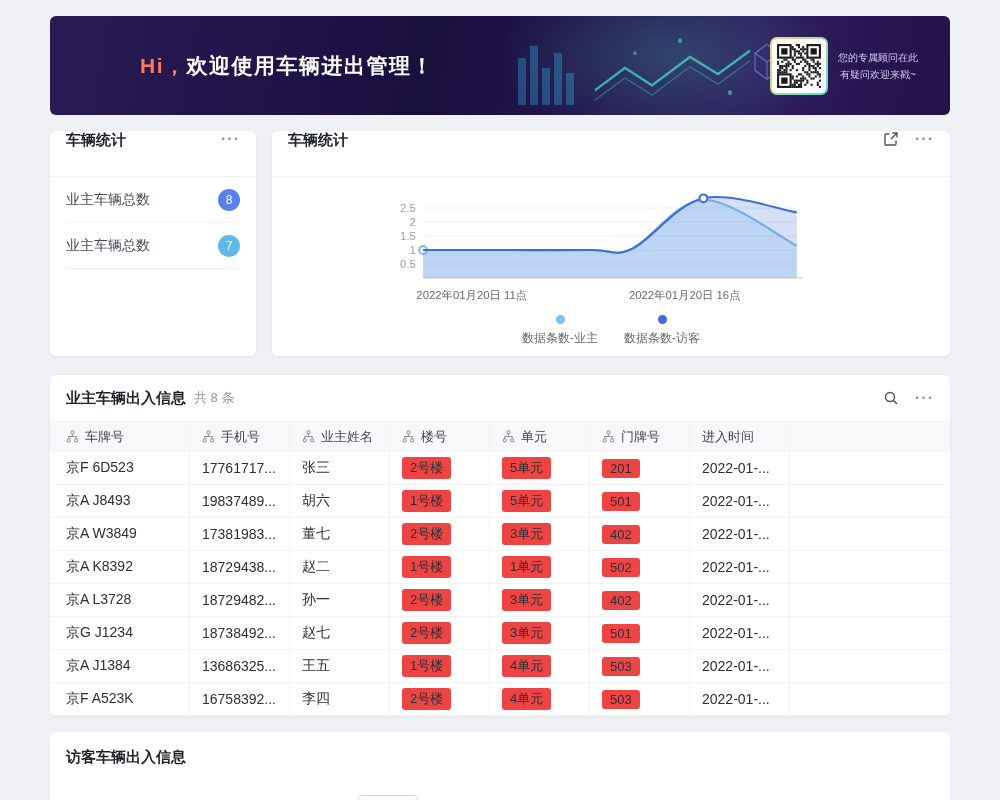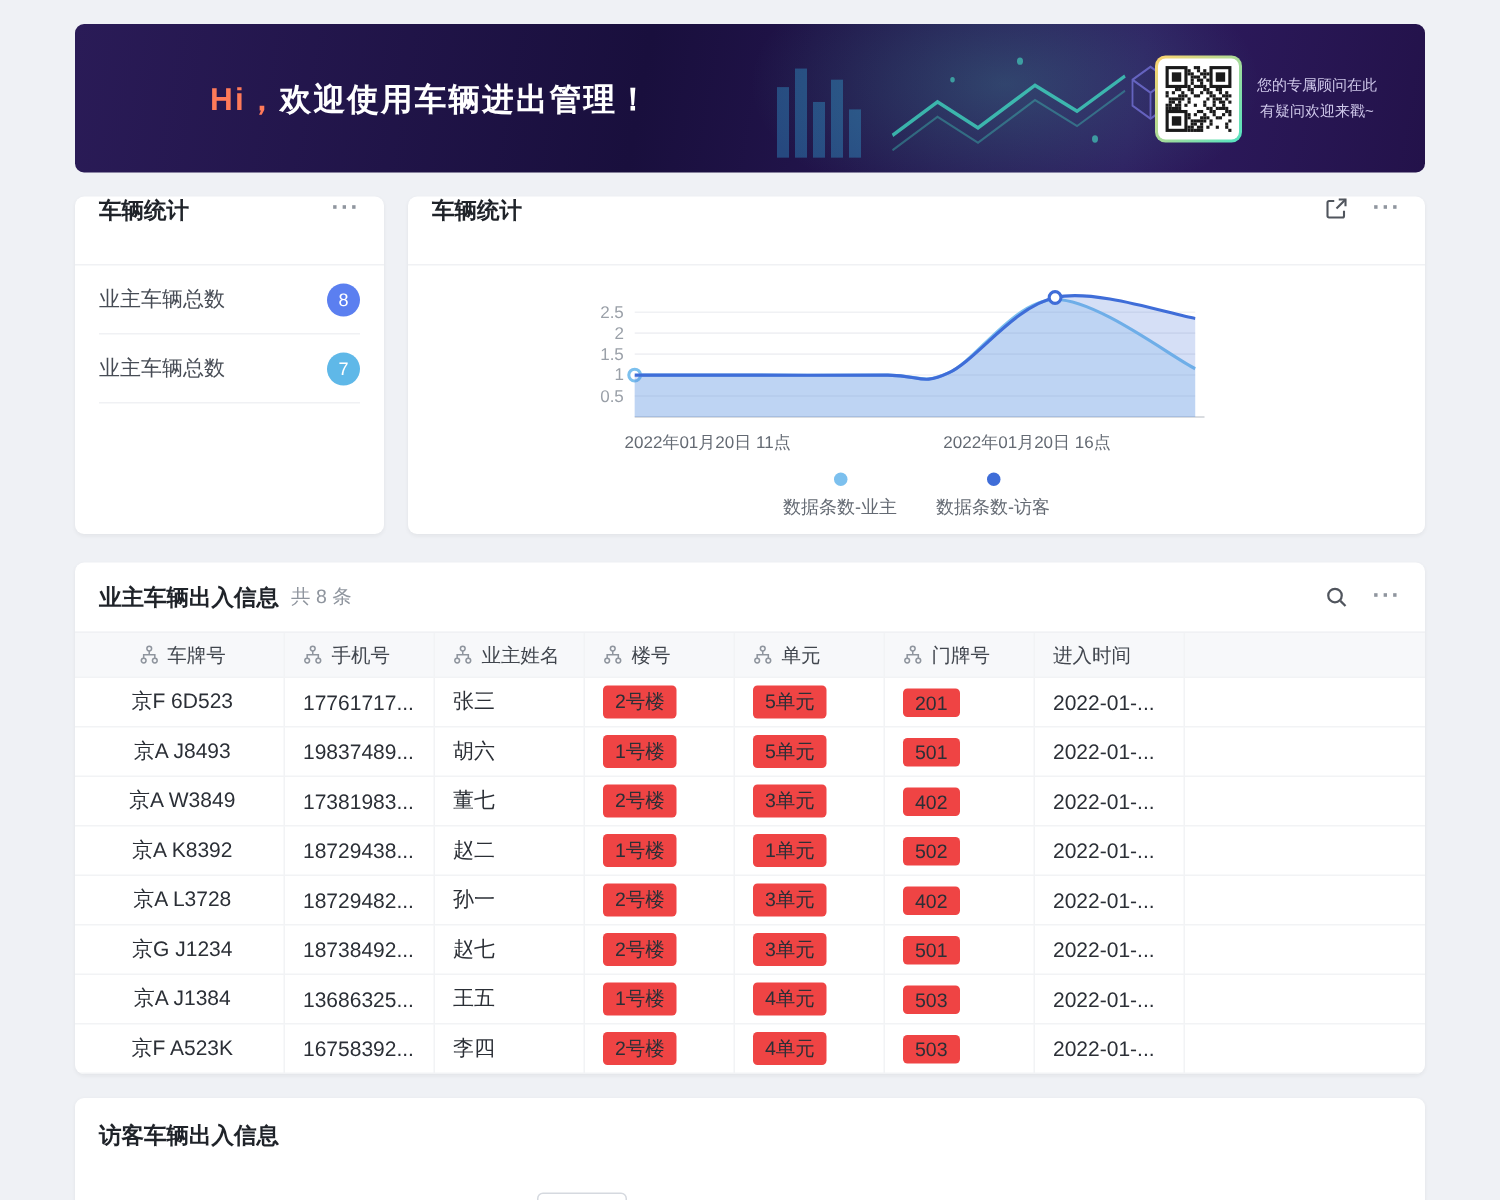--- a/index.html
+++ b/index.html
@@ -46,21 +46,21 @@
   .legend-dot { width:9px; height:9px; border-radius:50%; }
 
   
   .table-card { margin-bottom:16px; overflow:hidden; }
   .table-head { display:flex; align-items:center; height:46px; padding:0 16px; }
   .count { margin-left:8px; font-size:13px; color:#8f959e; flex:1; }
   .t-row { display:grid; grid-template-columns:140px 100px 100px 100px 100px 100px 100px 1fr; }
   .t-head { background:#f7f8fa; border-top:1px solid #f0f1f4; }
   .t-cell { height:33px; display:flex; align-items:center; padding:0 12px; font-size:14px; color:#2b2f36;
     border-bottom:1px solid #f2f3f5; border-right:1px solid #f2f3f5; overflow:hidden; white-space:nowrap; }
-  .t-cell.first { padding-left:16px;justify-content:center; }
+  .t-cell.first { padding-left:16px; }
   .t-cell.filler { border-right:none; }
   .t-head .t-cell { height:30px; font-size:13px; color:#41464e; gap:6px; }
   .f-icon { width:13px; height:13px; flex:none; }
   .tag { background:#ef4444; border-radius:3px; padding:2px 8px; font-size:13px; color:#2b2f36; }
 
   
   .visitor-card { height:150px; padding:16px; }
   .partial-btn { display:inline-block; margin:28px 0 0 292px; border:1px solid #d5d9df; background:#ffffff;
     border-radius:4px; padding:7px 15px; font-size:14px; color:#33373d; font-family:inherit; cursor:pointer; }
   .axis-text { font-family:"Liberation Sans",sans-serif; }

